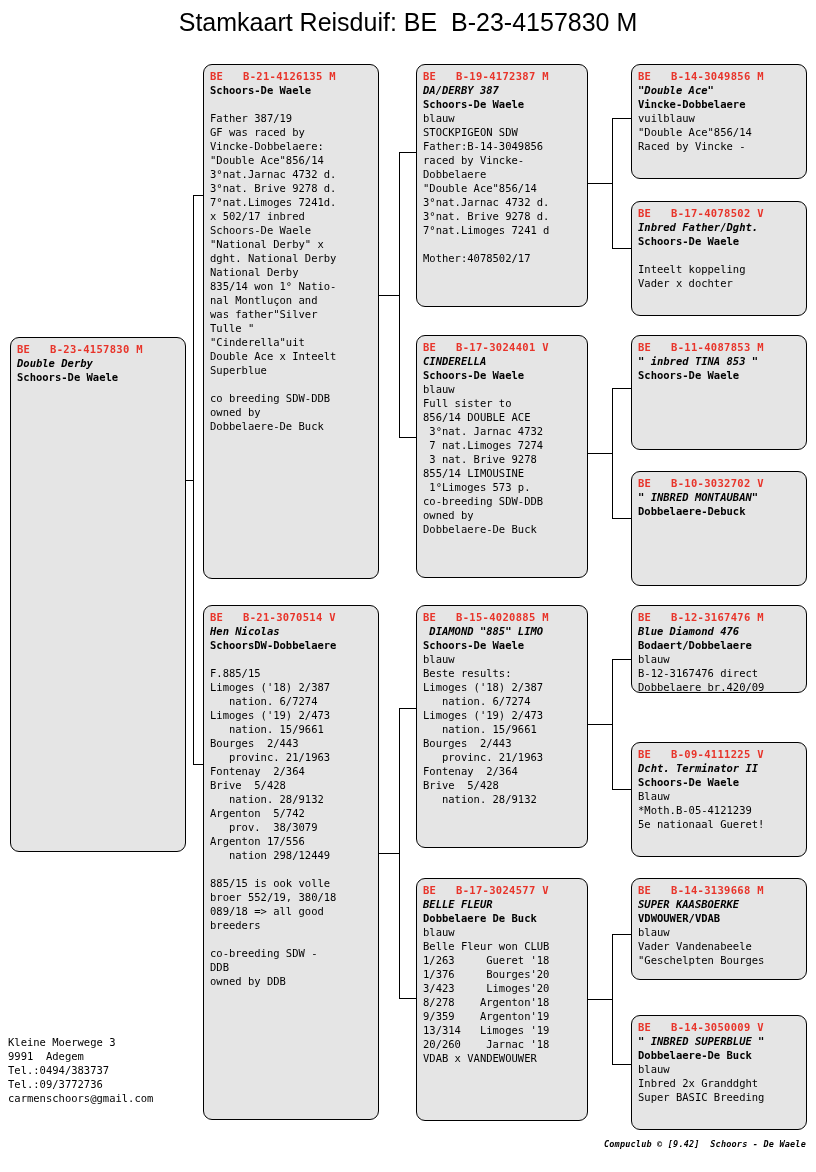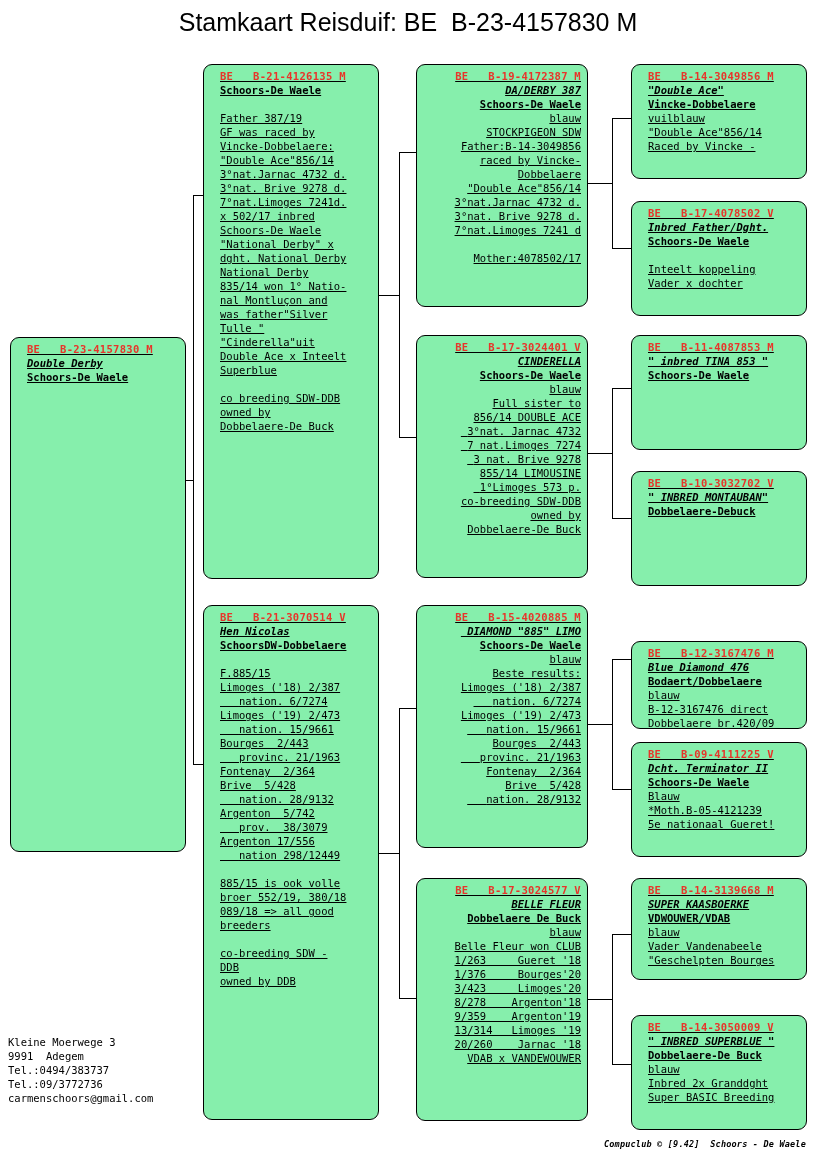--- a/index.html
+++ b/index.html
@@ -30,25 +30,24 @@
     color: #000;
     white-space: pre;
   }
 
   
   .card {
     position: absolute;
     box-sizing: border-box;
     border: 1.3px solid #000;
     border-radius: 9px;
-    background: #86efac;
-    padding: 4px 6px 4px 16px;
+    background: #e5e5e5;
+    padding: 4px 6px 4px 6px;
     overflow: hidden;
     z-index: 3;
-    text-decoration: underline;
   }
   .ring {
     color: #e8342a;
     font-weight: bold;
     font-size: 10.5px;
     line-height: 14px;
     white-space: pre;
     letter-spacing: 0.3px;
   }
   .cname {
@@ -67,21 +66,21 @@
   .cbody {
     font-size: 10.5px;
     line-height: 14px;
     white-space: pre-wrap;
     letter-spacing: 0px;
   }
 
   
   .col0 { left: 10px;  width: 176px; }
   .col1 { left: 203px; width: 176px; }
-  .col2 { left: 416px; width: 172px; text-align: right; }
+  .col2 { left: 416px; width: 172px; }
   .col3 { left: 631px; width: 176px; }
 
   
   .ln {
     position: absolute;
     background: #000;
     z-index: 1;
   }
   .lnh { height: 1.3px; }
   .lnv { width: 1.3px; }
@@ -313,21 +312,21 @@
   <div class="cname">" inbred TINA 853 "</div>
   <div class="cowner">Schoors-De Waele</div>
 </div>
 
 <div class="card col3" style="top:471px; height:115px;">
   <div class="ring">BE   B-10-3032702 V</div>
   <div class="cname">" INBRED MONTAUBAN"</div>
   <div class="cowner">Dobbelaere-Debuck</div>
 </div>
 
-<div class="card col3" style="top:605px; height:88px;margin-top:36px;">
+<div class="card col3" style="top:605px; height:88px;">
   <div class="ring">BE   B-12-3167476 M</div>
   <div class="cname">Blue Diamond 476</div>
   <div class="cowner">Bodaert/Dobbelaere</div>
   <div class="cbody">blauw
 B-12-3167476 direct
 Dobbelaere br.420/09</div>
 </div>
 
 <div class="card col3" style="top:742px; height:115px;">
   <div class="ring">BE   B-09-4111225 V</div>

